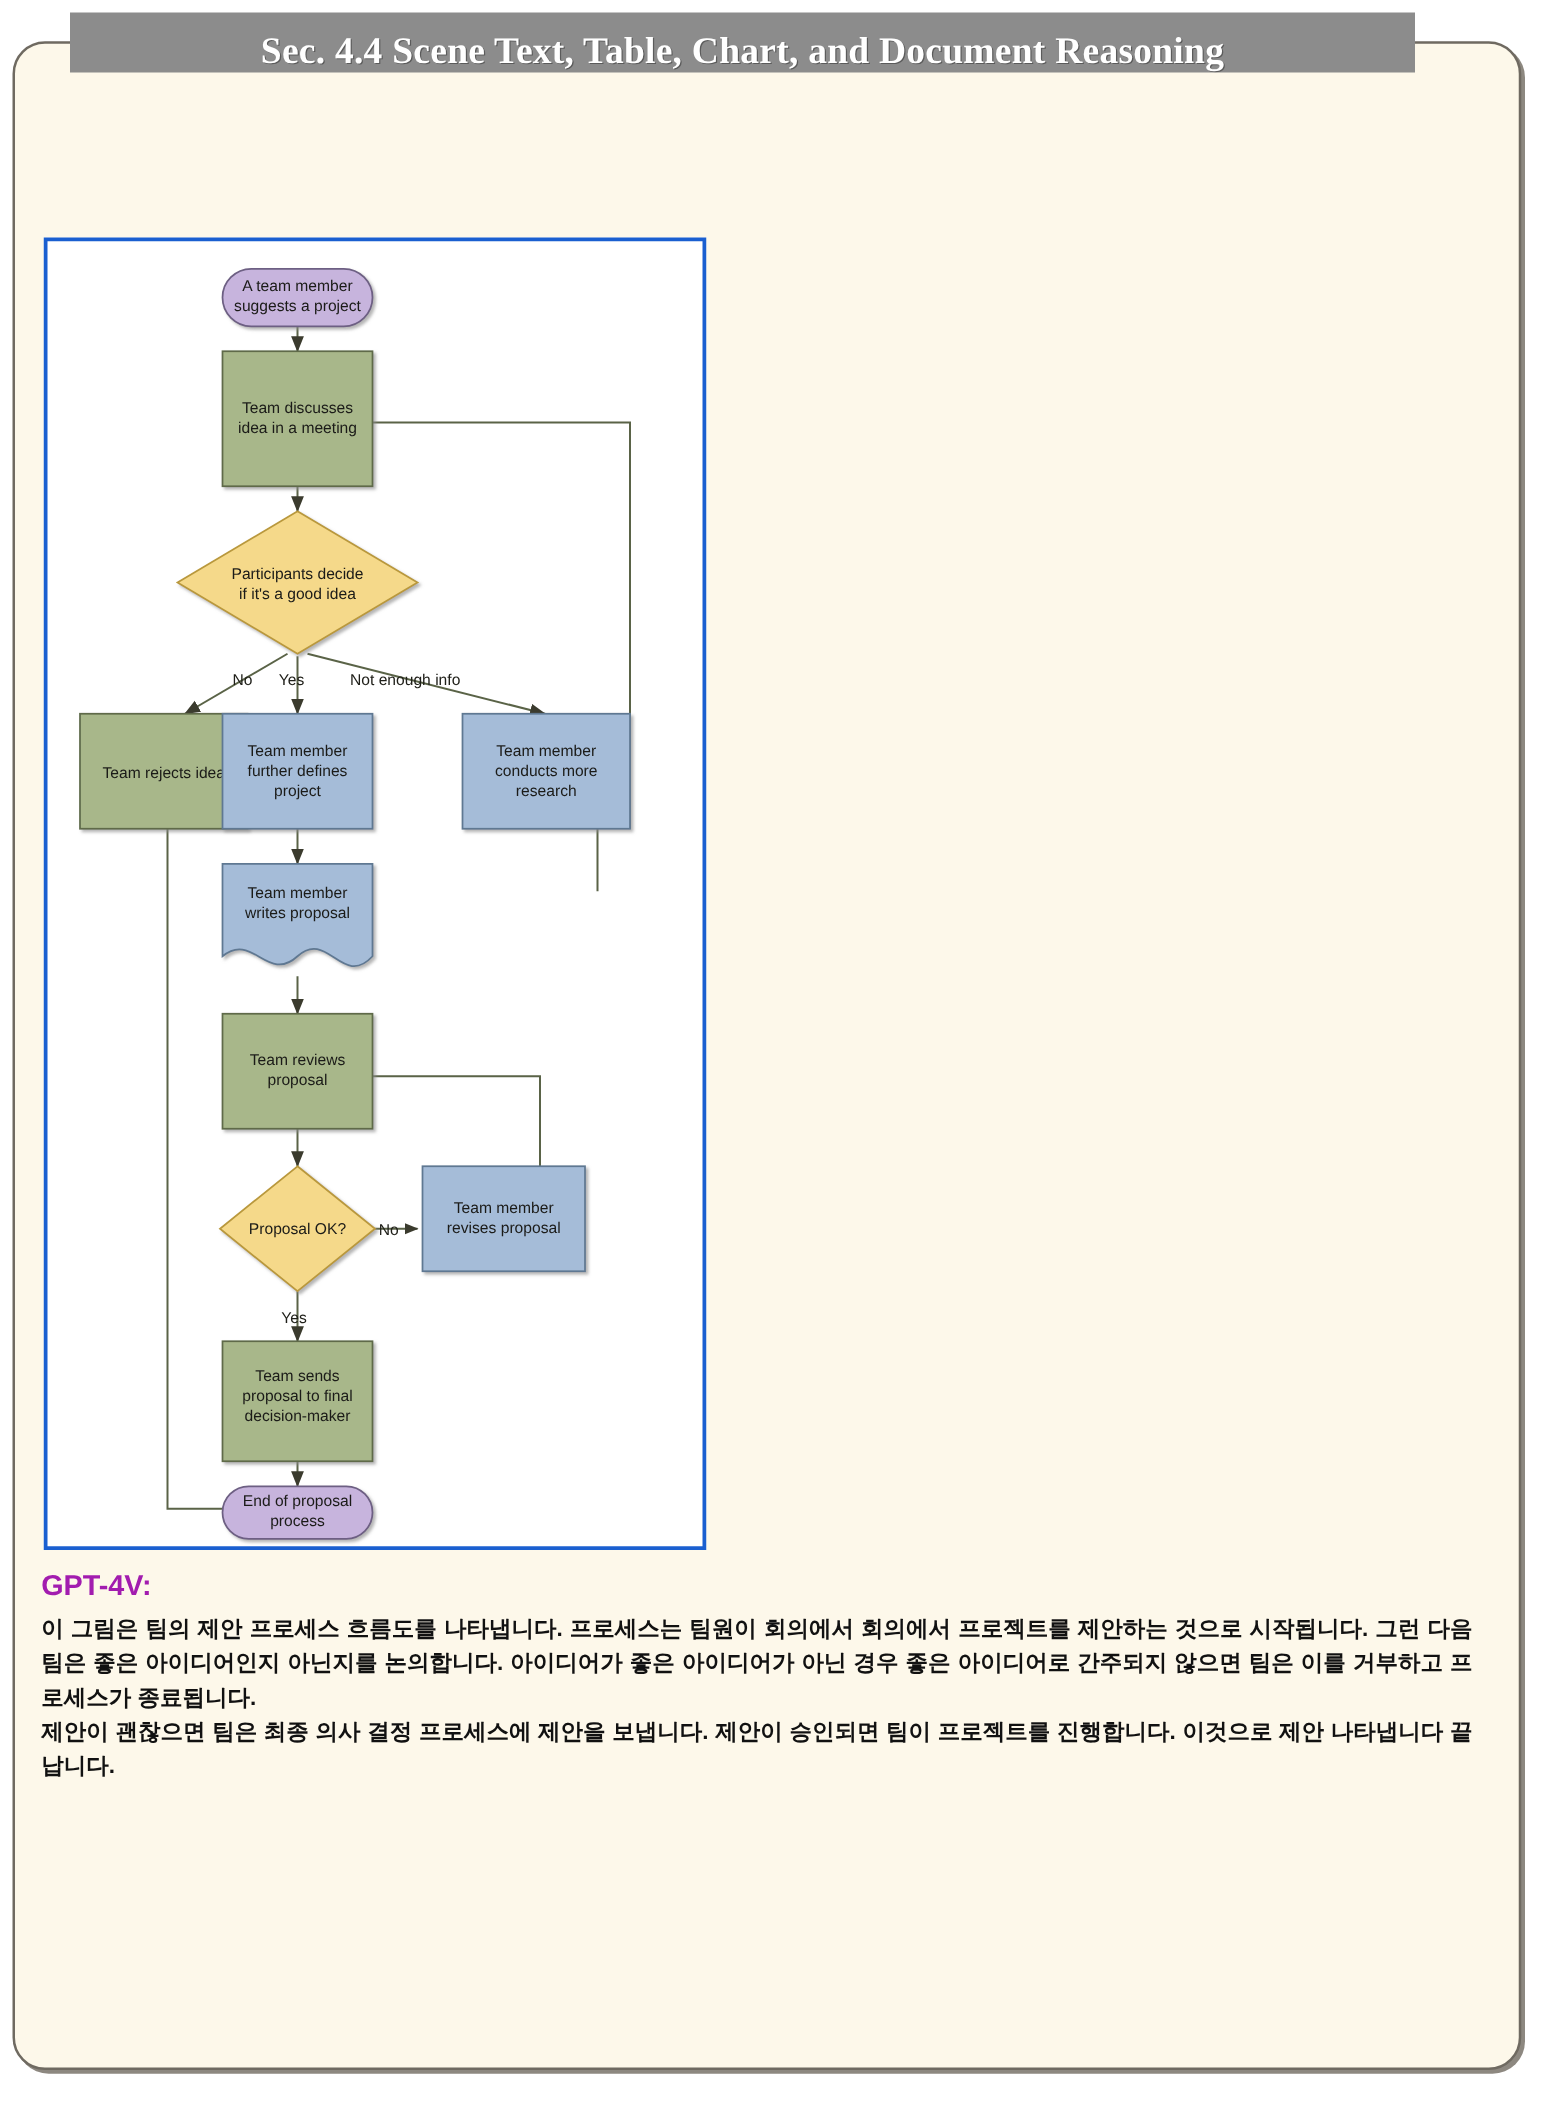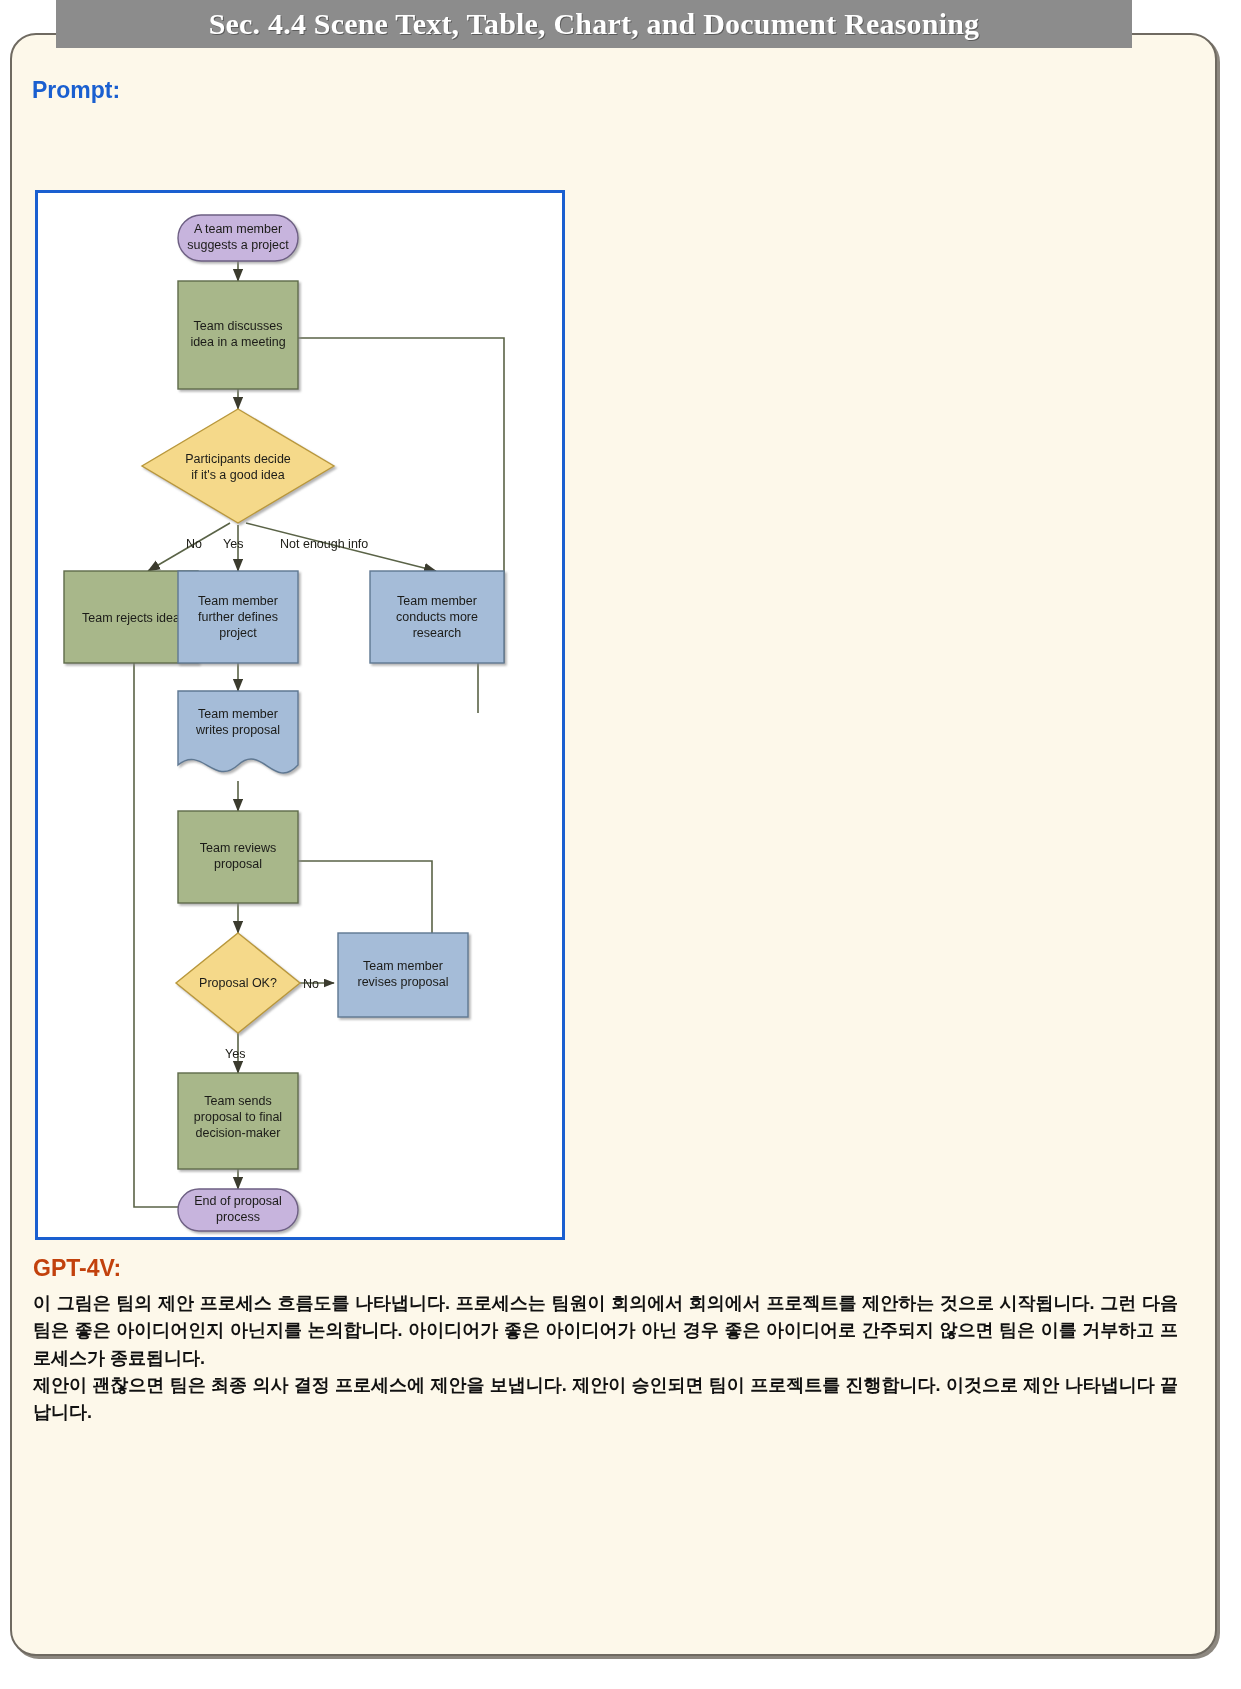--- a/index.html
+++ b/index.html
@@ -10,22 +10,22 @@
   
   .card{
     position:absolute;left:10px;top:33px;width:1207px;height:1623px;
     background:#fdf8ea;border:2px solid #6f6a61;border-radius:26px;
     box-shadow:3px 3px 0 #8d8880;
     box-sizing:border-box;
   }
 
   
   .banner{
-    position:absolute;left:56px;top:0;width:1076px;height:48px;
-    background:#8c8c8c;display:flex;align-items:center;justify-content:center;
+    position:absolute;left:56px;top:10px;width:1076px;height:48px;
+    background:#8c8c8c;display:flex;align-items:flex-end;justify-content:center;
     z-index:5;
   }
   .banner-title{
     font-family:"Liberation Serif",serif;font-weight:bold;font-size:30px;
     color:#ffffff;letter-spacing:.2px;white-space:nowrap;
     text-shadow:1px 1px 0 rgba(0,0,0,.35);
   }
 
   .inner{position:absolute;left:32px;top:55px;right:28px;}
 
@@ -42,42 +42,41 @@
 
   
   .fc-panel{
     position:absolute;left:35px;top:190px;width:530px;height:1050px;
     background:#ffffff;border:3px solid #1a5fd0;box-sizing:border-box;
   }
   .fc-svg{display:block;}
 
   
   .answer-head{
-    position:absolute;left:33px;top:1255px;color:#c2410c;font-weight:bold;font-size:23px;
+    position:absolute;left:33px;top:1255px;color:#a21caf;font-weight:bold;font-size:23px;
   }
   .answer-body{
     position:absolute;left:33px;top:1290px;width:1145px;
     color:#111;font-size:18px;font-weight:bold;line-height:1.52;
     text-align:justify;
   }
   .answer-body p{margin:0 0 0 0;}
 </style>
 </head>
 <body>
 
 <div class="page">
 
   <div class="card"></div>
 
   <div class="banner">
     <span class="banner-title">Sec. 4.4 Scene Text, Table, Chart, and Document Reasoning</span>
   </div>
 
   <div class="inner">
-    <div class="sub-blue">Prompt:</div>
   </div>
 
   <div class="fc-panel">
     <svg class="fc-svg" width="524" height="1044" viewBox="0 0 524 1044">
       <defs>
         <marker id="arr" markerWidth="9" markerHeight="9" refX="7.5" refY="3.2" orient="auto">
           <path d="M0,0 L8,3.2 L0,6.4 z" fill="#3b3b2e"></path>
         </marker>
         <marker id="arrs" markerWidth="8" markerHeight="8" refX="6.5" refY="2.8" orient="auto">
           <path d="M0,0 L7,2.8 L0,5.6 z" fill="#3b3b2e"></path>

